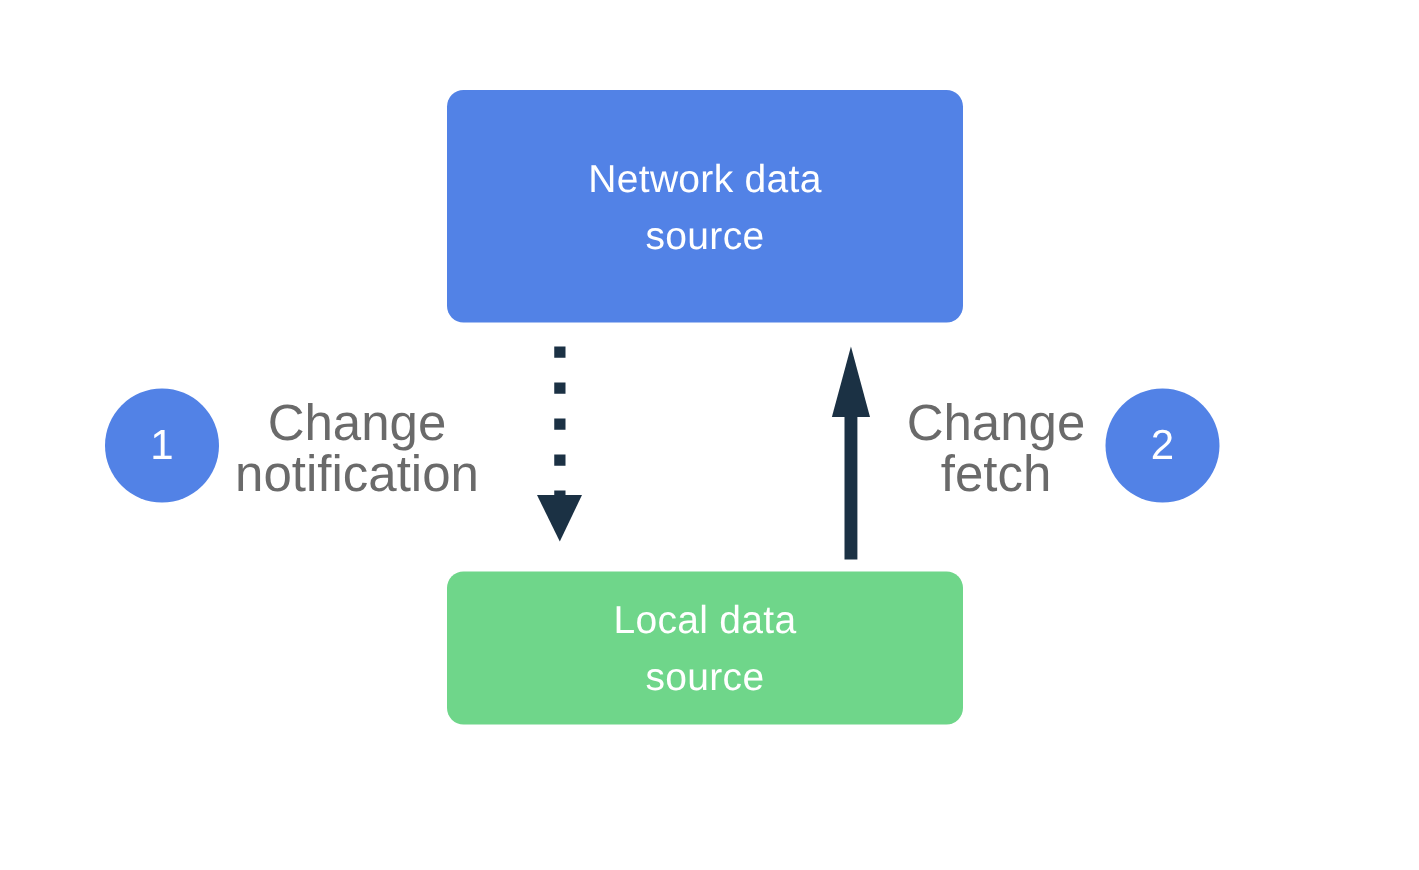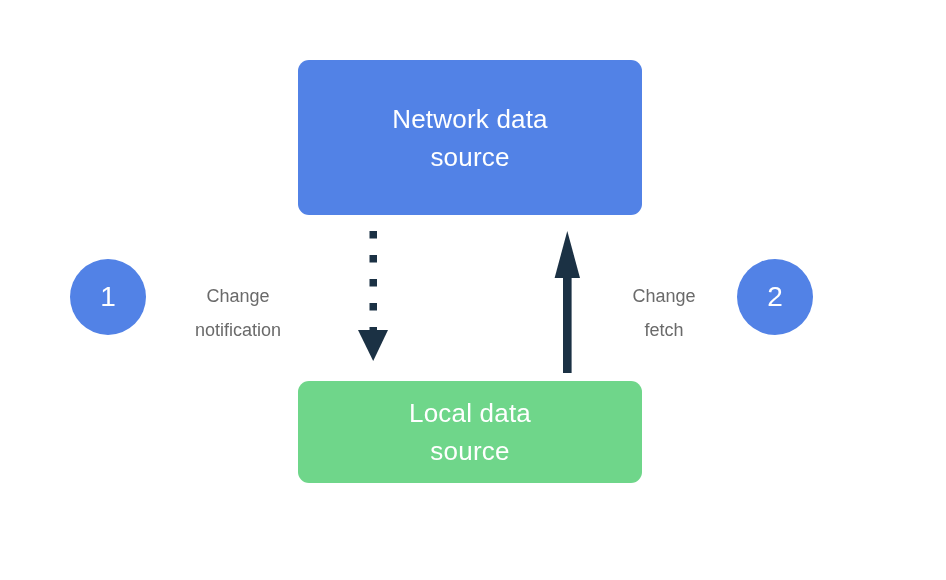--- a/index.html
+++ b/index.html
@@ -66,26 +66,25 @@
     line-height: 1;
     box-sizing: border-box;
   }
   #step-circle-1 { left: 70px;  top: 259px; }
   #step-circle-2 { left: 737px; top: 259px; }
 
   
   .edge-label {
     position: absolute;
     color: #6A6A6A;
-    font-size: 18px;
+    font-size: 34px;
     line-height: 34px;
     text-align: center;
     white-space: pre-line;
     box-sizing: border-box;
-    margin-top: 14px;
   }
   #label-change-notification {
     left: 152px;
     top: 265px;
     width: 172px;
   }
   #label-change-fetch {
     left: 596px;
     top: 265px;
     width: 136px;

